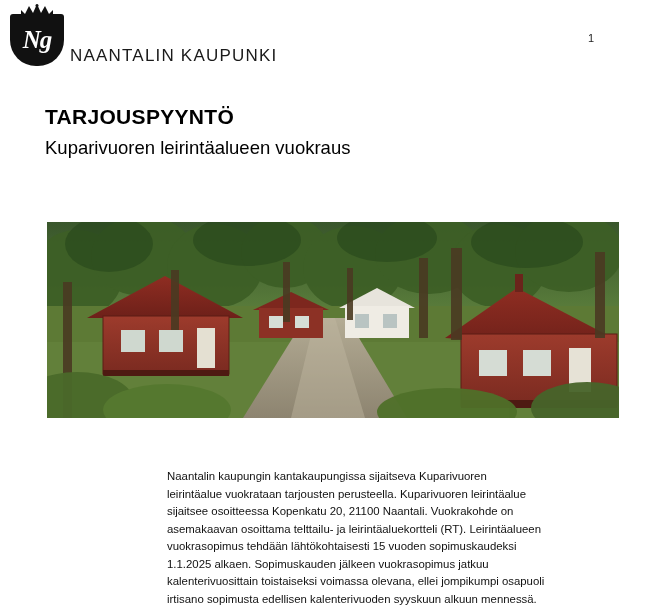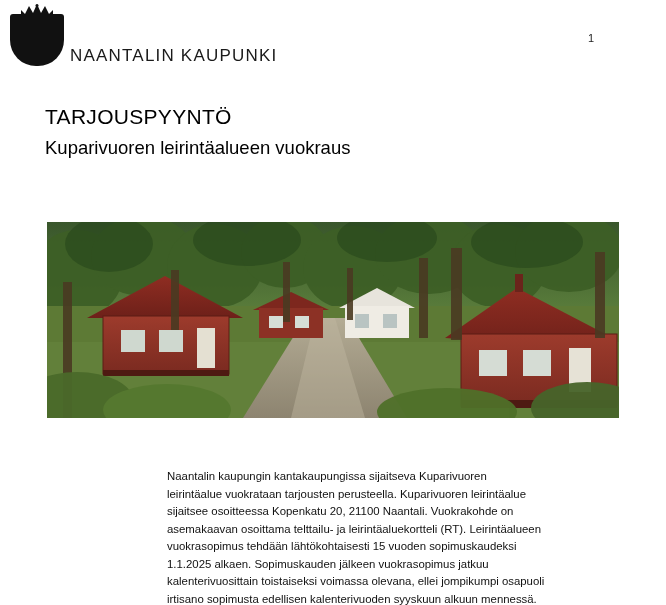--- a/index.html
+++ b/index.html
@@ -87,21 +87,21 @@
 
   
   .title-block {
     position: absolute;
     left: 45px;
     top: 104px;
     width: 560px;
   }
   .doc-title {
     font-size: 21px;
-    font-weight: normal;
+    font-weight: bold;
     letter-spacing: 0.3px;
     color: #000000;
     line-height: 1.25;
     margin: 0;
   }
   .doc-subtitle {
     font-size: 18.5px;
     font-weight: normal;
     color: #000000;
     line-height: 1.3;
@@ -139,20 +139,21 @@
 <div class="page-header">
 
   <div class="logo-wrap">
     <div class="logo-crown">
       <svg viewBox="0 0 32 14" width="32" height="14" xmlns="http://www.w3.org/2000/svg">
         <path d="M0 13 L0 6 L4 10 L8 2 L12 9 L16 0 L20 9 L24 2 L28 10 L32 6 L32 13 Z" fill="#111111"></path>
         <circle cx="16" cy="1.5" r="1.5" fill="#111111"></circle>
       </svg>
     </div>
     <div class="logo-shield"></div>
+    <div class="logo-monogram">Ng</div>
   </div>
 
   <div class="org-name">NAANTALIN KAUPUNKI</div>
 
   <div class="page-number">1</div>
 </div>
 
 <div class="title-block">
   <h1 class="doc-title">TARJOUSPYYNTÖ</h1>
   <h2 class="doc-subtitle">Kuparivuoren leirintäalueen vuokraus</h2>

